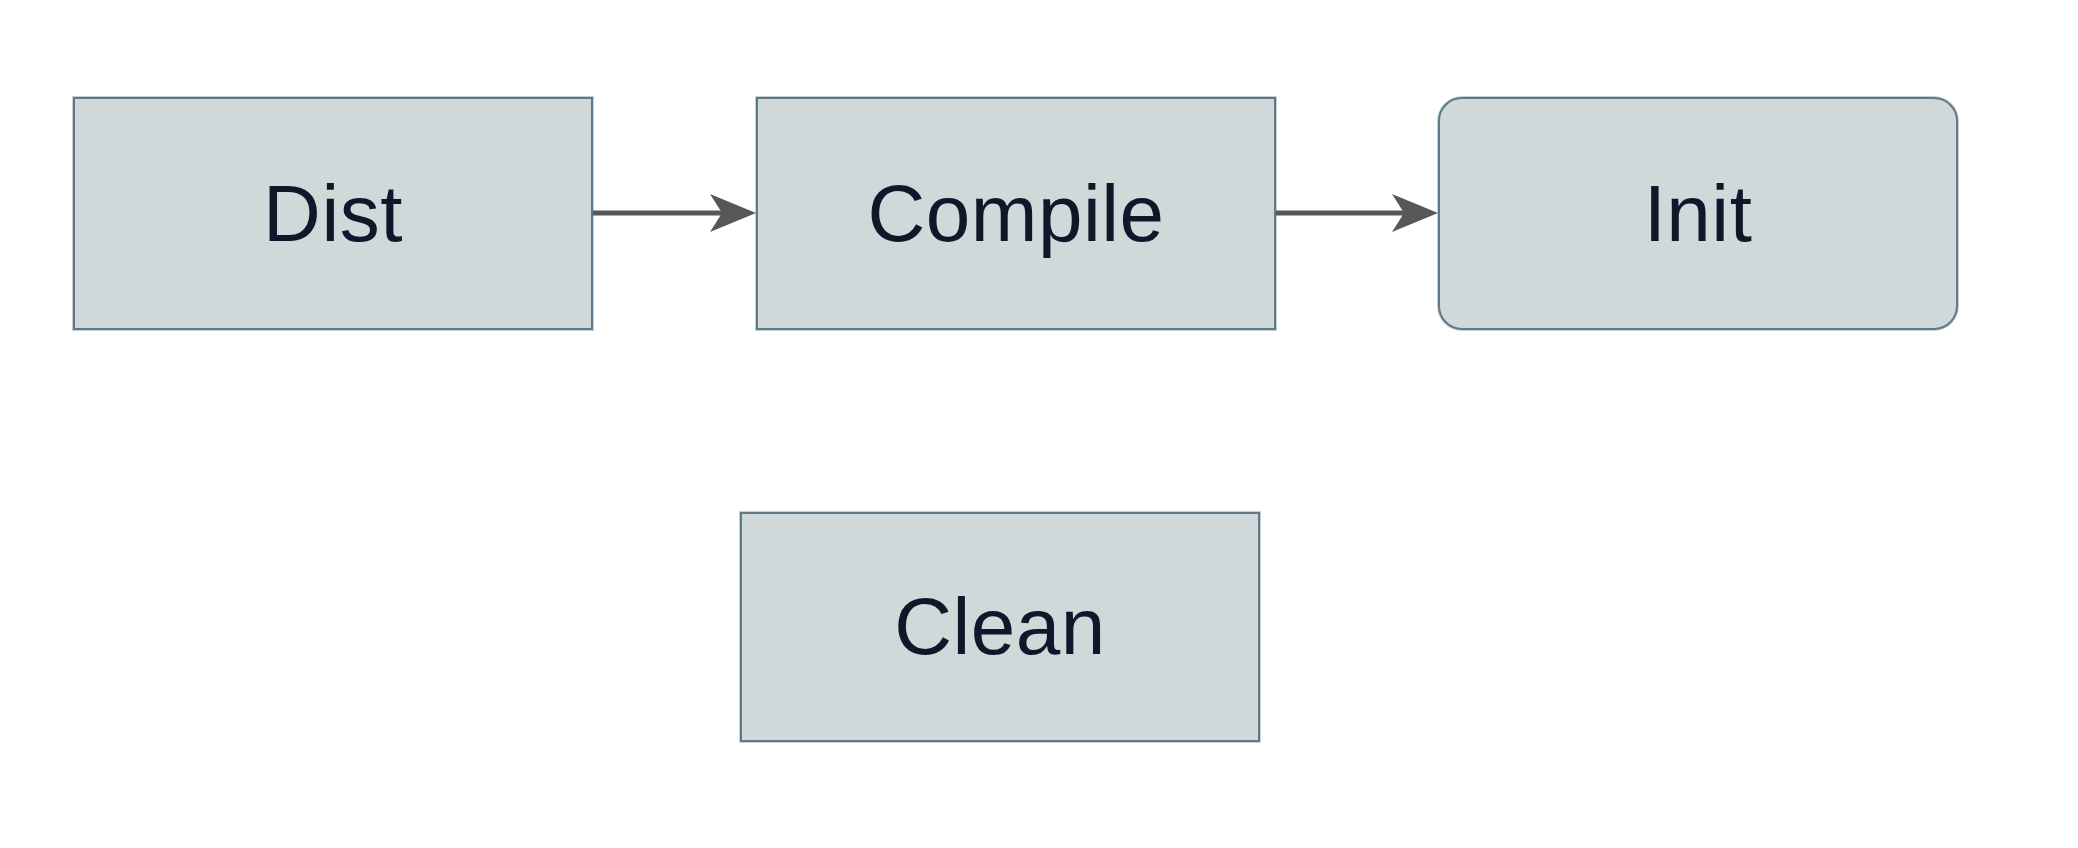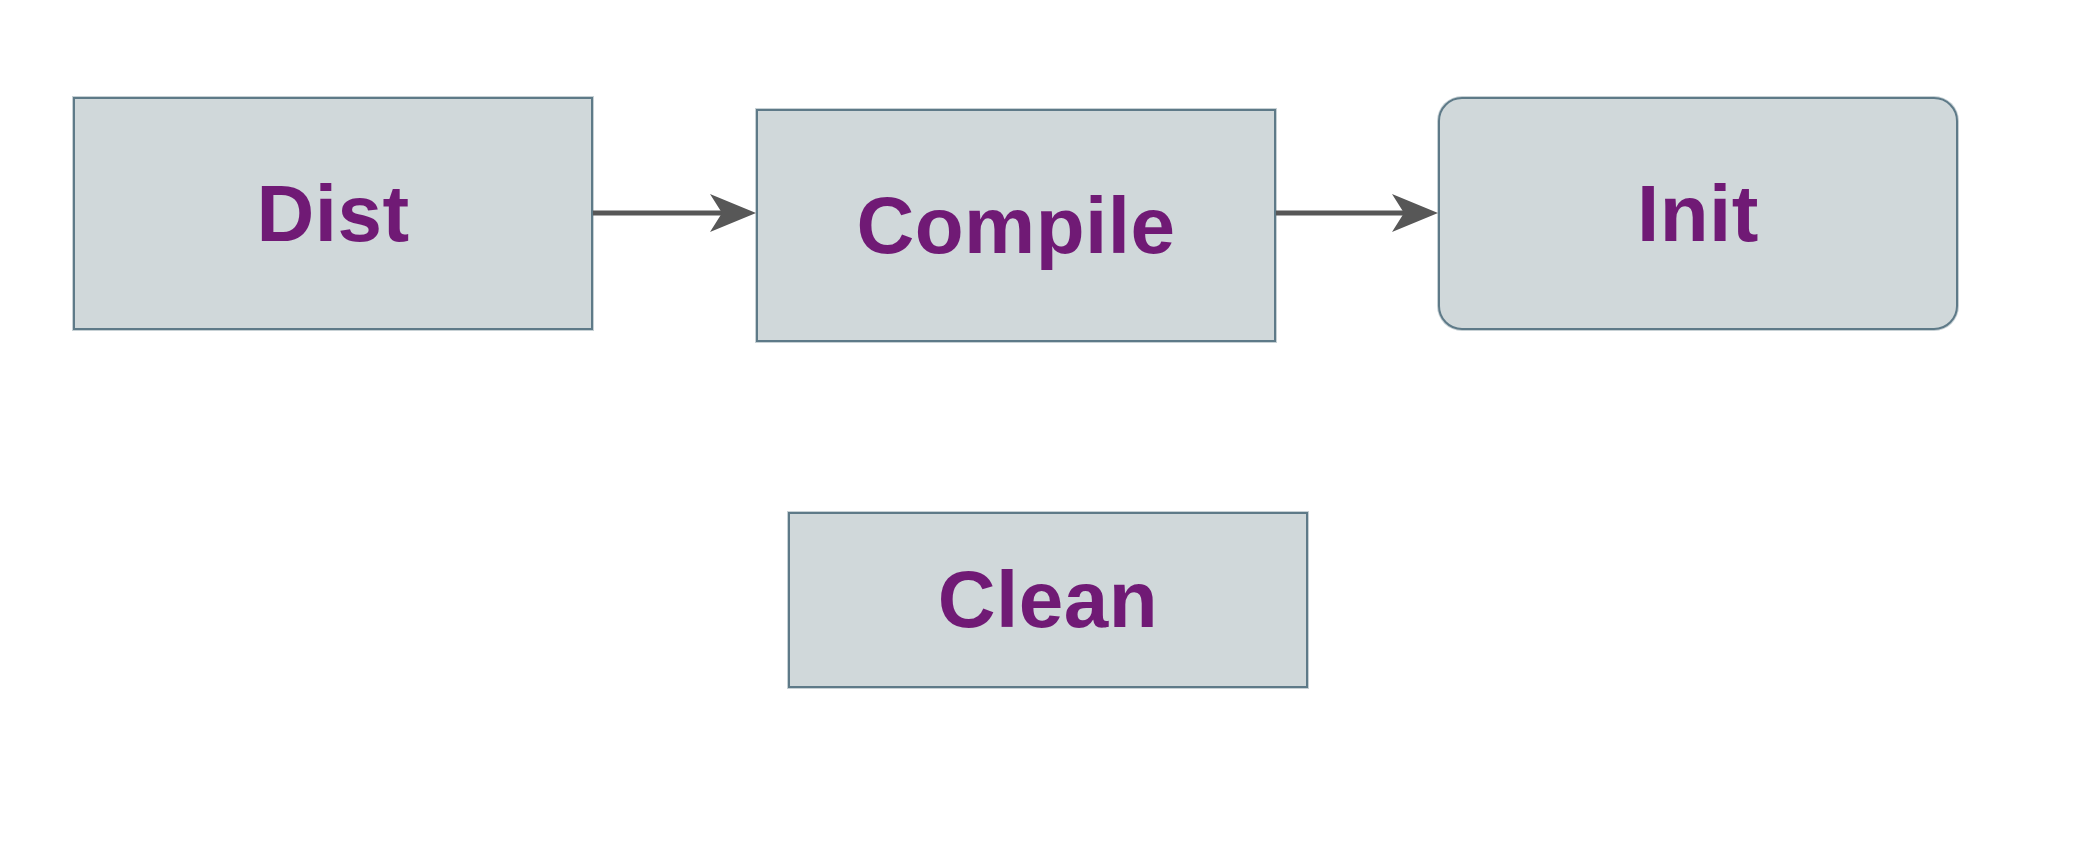--- a/index.html
+++ b/index.html
@@ -19,31 +19,31 @@
     position: absolute;
     box-sizing: border-box;
     background: #d0d8da;
     border: 2px solid #5e7a88;
     box-shadow: 0 0 0 1px rgba(94, 122, 136, 0.35);
     display: flex;
     align-items: center;
     justify-content: center;
   }
   .node-label {
-    color: #701a75;
+    color: #0f172a;
     font-size: 80px;
-    font-weight: 700;
+    font-weight: 400;
     letter-spacing: 0.5px;
     line-height: 1;
     user-select: none;
   }
   #node-dist    { left: 73px;   top: 97px;  width: 520px; height: 233px; }
-  #node-compile { left: 756px;  top: 97px;  width: 520px; height: 233px; margin-top: 12px; }
+  #node-compile { left: 756px;  top: 97px;  width: 520px; height: 233px; }
   #node-init    { left: 1438px; top: 97px;  width: 520px; height: 233px; border-radius: 24px; }
-  #node-clean   { left: 788px;  top: 512px; width: 520px; height: 176px; }
+  #node-clean   { left: 740px;  top: 512px; width: 520px; height: 230px; }
   .edge {
     position: absolute;
     top: 173px;
     height: 80px;
     display: block;
   }
   #edge-1 { left: 593px;  width: 163px; }
   #edge-2 { left: 1276px; width: 162px; }
 </style>
 </head>

